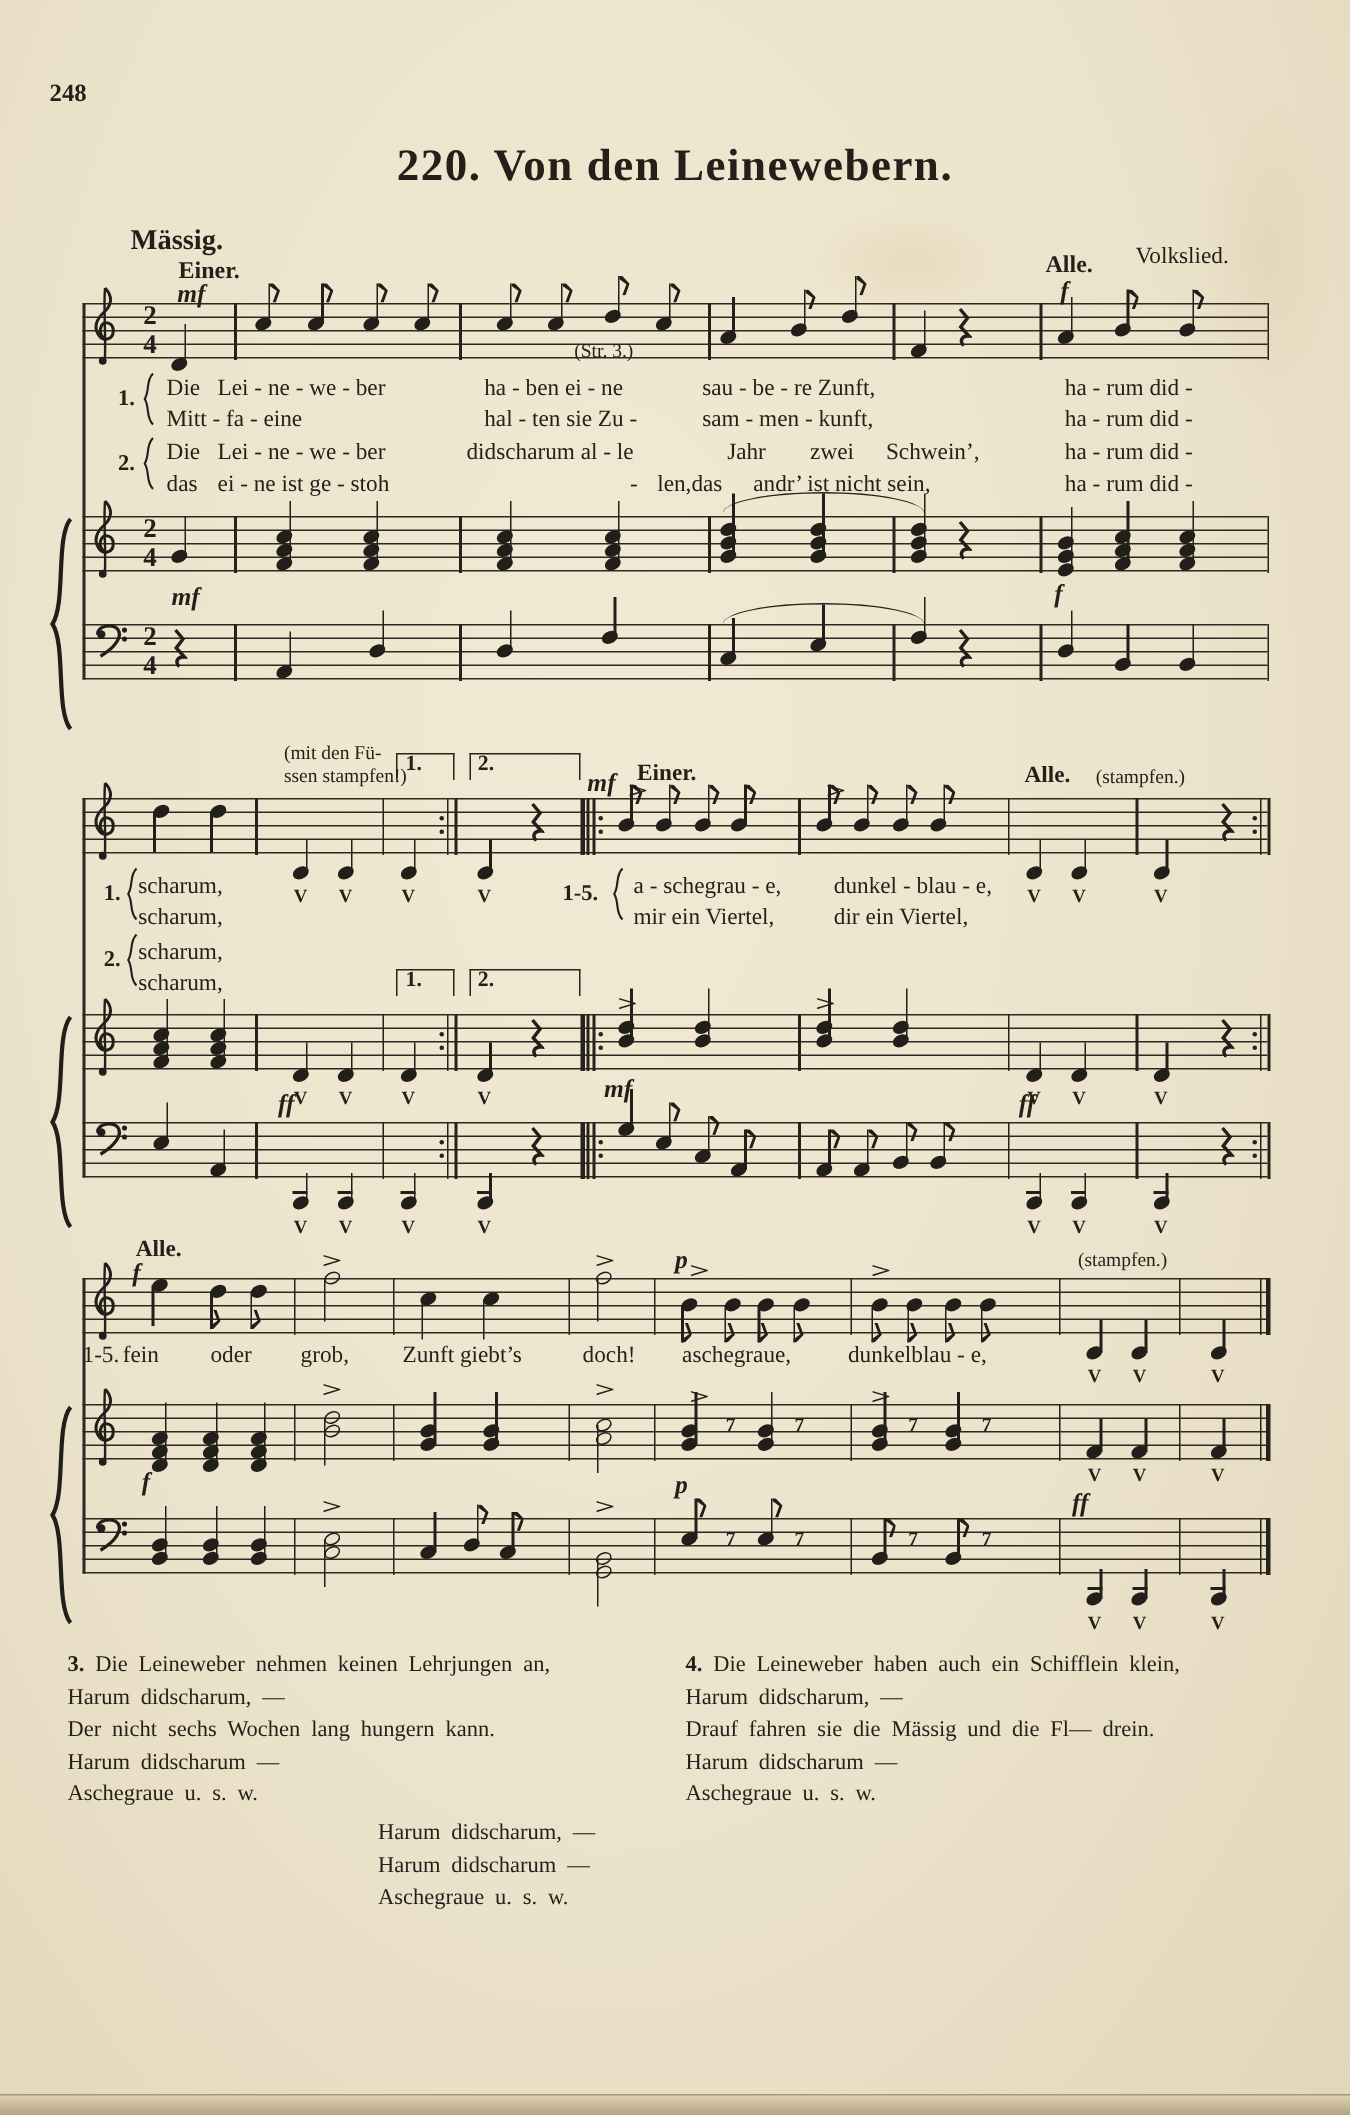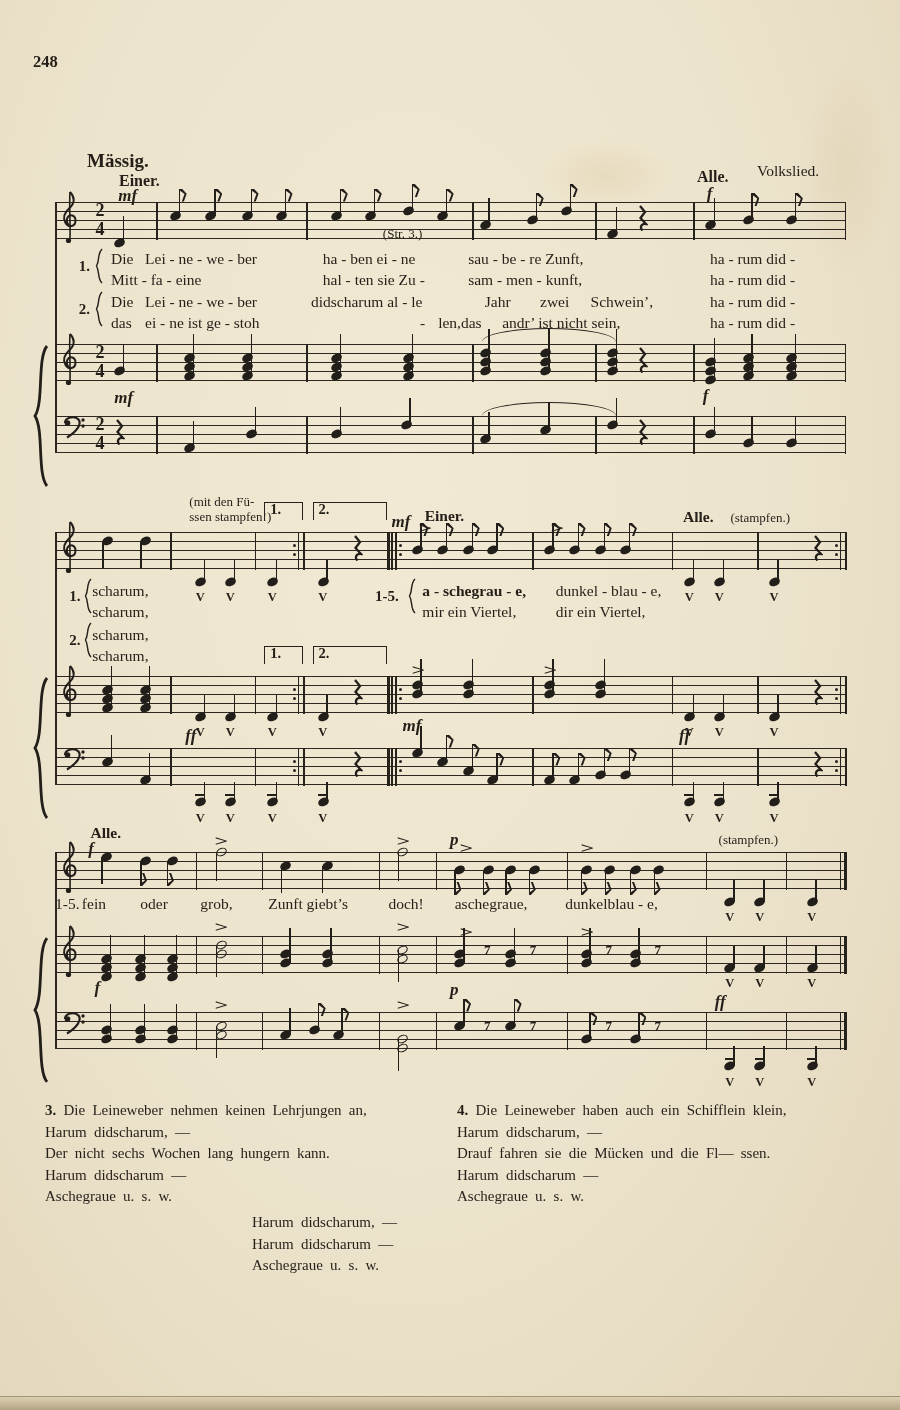--- a/index.html
+++ b/index.html
@@ -59,20 +59,21 @@
   .verse{position:absolute;font-size:15px;line-height:21.5px;word-spacing:3.5px;white-space:nowrap;}
 </style>
 </head>
 <body>
 
 <div class="page">
   <div class="stain" style="left:540px;top:140px;width:130px;height:70px;background:radial-gradient(ellipse,rgba(193,146,72,.13),transparent 70%);"></div>
   <div class="stain" style="left:800px;top:60px;width:90px;height:220px;background:radial-gradient(ellipse,rgba(180,140,80,.10),transparent 70%);"></div>
 
   <div class="pagenum">248</div>
+  <h1 class="title">220. Von den Leinewebern.</h1>
   <div class="tempo">Mässig.</div>
   <div class="solo">Einer.</div>
   <div class="alle1">Alle.</div>
   <div class="genre">Volkslied.</div>
 
   <div id="score" class="layer">
       <div class="system">
         <div class="sysline" style="left: 55px; top: 202px; height: 251px;"></div>
         <div class="brace" style="top: 344px;"><svg width="16" height="144" viewBox="0 0 16 144" preserveAspectRatio="none">
       <path d="M14 2 C4 14 11 58 2 72 C11 86 4 130 14 142" fill="none" stroke="#221e19" stroke-width="2.8"></path>
@@ -1254,21 +1255,21 @@
         <span class="lyrmark" style="left: 69.22px; top: 588px;">1.</span>
         <div class="lyrbrace" style="left: 84.22px; top: 578px;"><svg width="8" height="36" viewBox="0 0 8 36" preserveAspectRatio="none">
       <path d="M7 1 C2 6 5 12 1.5 18 C5 24 2 30 7 35" fill="none" stroke="#221e19" stroke-width="1.4"></path>
           </svg></div>
         <span class="lyrmark" style="left: 69.22px; top: 632px;">2.</span>
         <div class="lyrbrace" style="left: 84.22px; top: 622px;"><svg width="8" height="36" viewBox="0 0 8 36" preserveAspectRatio="none">
       <path d="M7 1 C2 6 5 12 1.5 18 C5 24 2 30 7 35" fill="none" stroke="#221e19" stroke-width="1.4"></path>
           </svg></div>
       </div>
       <div class="lyrblock">
-        <span class="lyrseg" style="left: 422.35px; top: 582px; font-weight: bold;">a - schegrau - e,</span>
+        <span class="lyrseg" style="left: 422.35px; top: 582px;">a - schegrau - e,</span>
         <span class="lyrseg" style="left: 555.86px; top: 582px;">dunkel - blau - e,</span>
         <span class="lyrseg" style="left: 422.35px; top: 603px;">mir ein Viertel,</span>
         <span class="lyrseg" style="left: 555.86px; top: 603px;">dir ein Viertel,</span>
         <span class="lyrmark" style="left: 374.95px; top: 588px;">1-5.</span>
         <div class="lyrbrace" style="left: 407.95px; top: 578px;"><svg width="8" height="36" viewBox="0 0 8 36" preserveAspectRatio="none">
       <path d="M7 1 C2 6 5 12 1.5 18 C5 24 2 30 7 35" fill="none" stroke="#221e19" stroke-width="1.4"></path>
           </svg></div>
       </div>
       <div class="lyrblock">
         <span class="lyrseg" style="left: 55px; top: 895px;">1-5.</span>
@@ -1285,21 +1286,21 @@
       <div class="verse" style="left: 45px; top: 1100px;">
         <div class="vline"><b>3.</b> Die Leineweber nehmen keinen Lehrjungen an,</div>
         <div class="vline">Harum didscharum, —</div>
         <div class="vline">Der nicht sechs Wochen lang hungern kann.</div>
         <div class="vline">Harum didscharum —</div>
         <div class="vline">Aschegraue u. s. w.</div>
       </div>
       <div class="verse" style="left: 457px; top: 1100px;">
         <div class="vline"><b>4.</b> Die Leineweber haben auch ein Schifflein klein,</div>
         <div class="vline">Harum didscharum, —</div>
-        <div class="vline">Drauf fahren sie die Mücken und die Fl— ssen.</div>
+        <div class="vline">Drauf fahren sie die Mässig und die Fl— drein.</div>
         <div class="vline">Harum didscharum —</div>
         <div class="vline">Aschegraue u. s. w.</div>
       </div>
       <div class="verse" style="left: 252px; top: 1212px;">
         <div class="vline">Harum didscharum, —</div>
         <div class="vline">Harum didscharum —</div>
         <div class="vline">Aschegraue u. s. w.</div>
       </div>
     </div>
 

